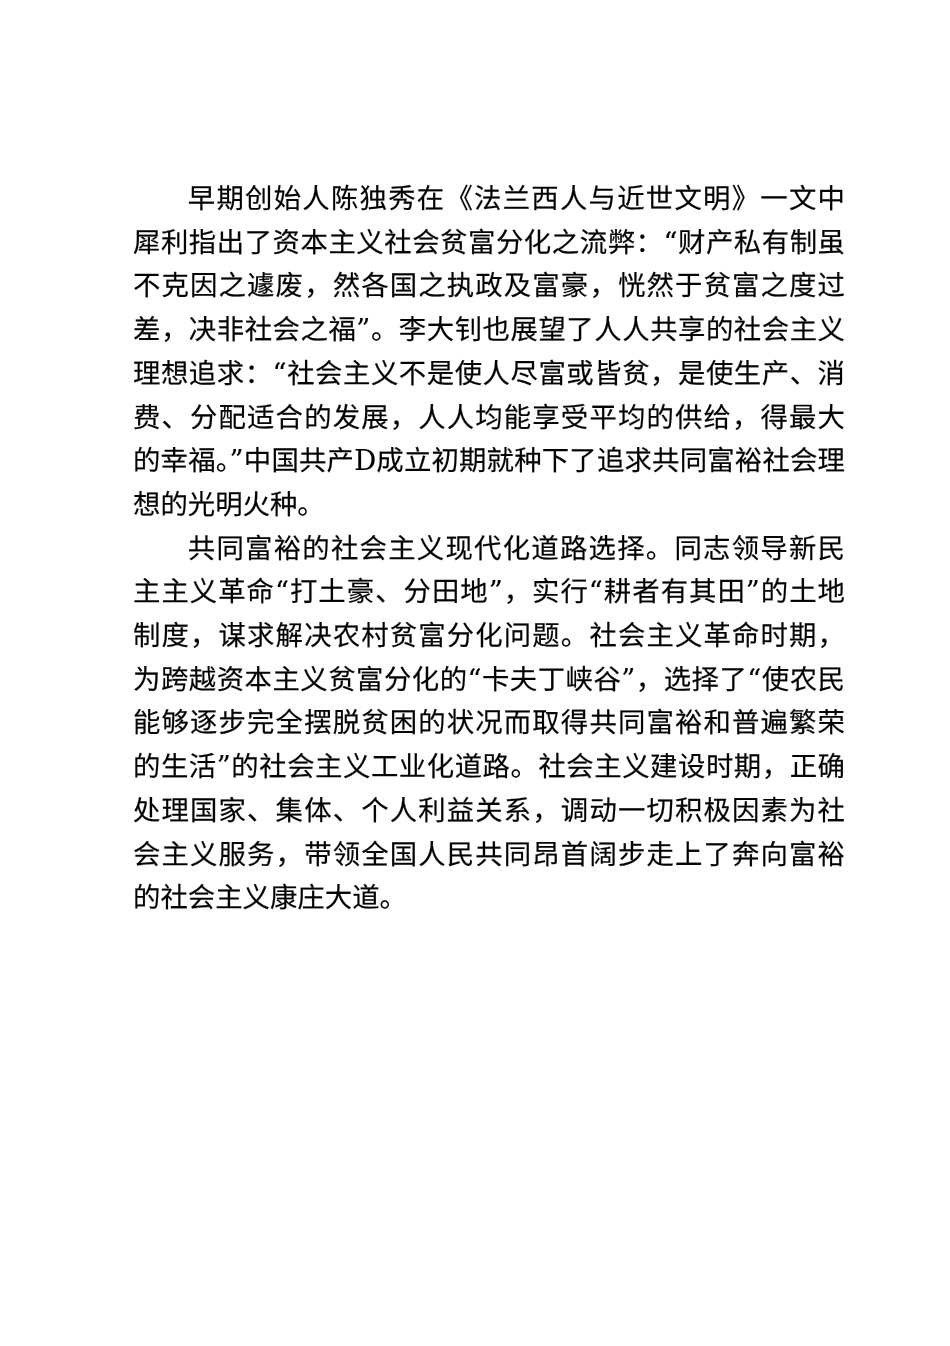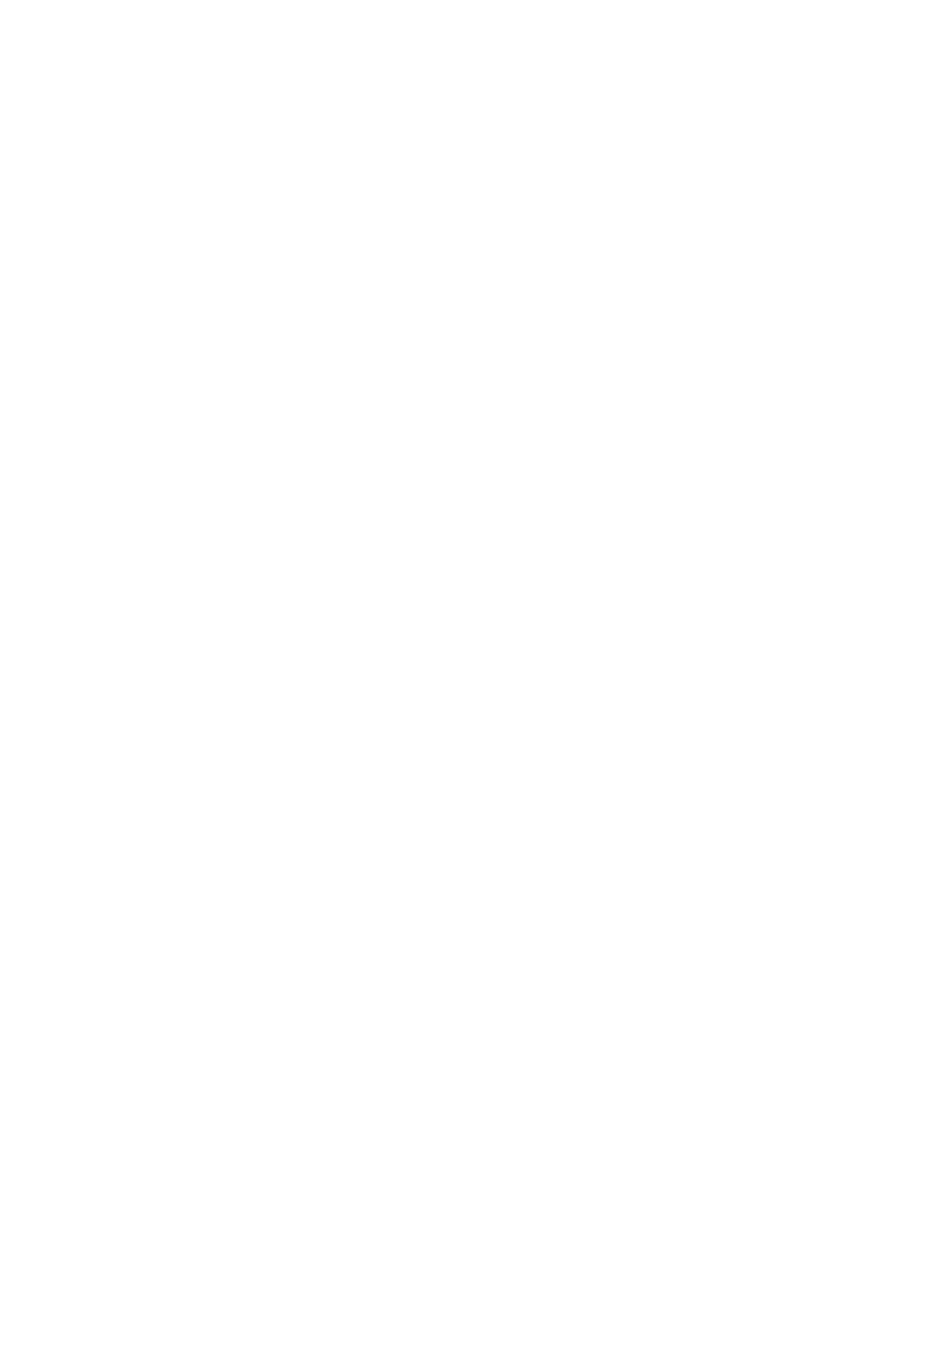--- a/index.html
+++ b/index.html
@@ -33,14 +33,16 @@
     padding: 0;
     text-indent: 2em;
     word-break: break-all;
   }
 </style>
 </head>
 <body style="background: rgb(255, 255, 255);">
 
 <div class="page" style="background: rgb(255, 255, 255); color: rgb(0, 0, 0);">
   <div class="text-body">
+    <p class="para">早期创始人陈独秀在《法兰西人与近世文明》一文中犀利指出了资本主义社会贫富分化之流弊：“财产私有制虽不克因之遽废，然各国之执政及富豪，恍然于贫富之度过差，决非社会之福”。李大钊也展望了人人共享的社会主义理想追求：“社会主义不是使人尽富或皆贫，是使生产、消费、分配适合的发展，人人均能享受平均的供给，得最大的幸福。”中国共产D成立初期就种下了追求共同富裕社会理想的光明火种。</p>
+    <p class="para">共同富裕的社会主义现代化道路选择。同志领导新民主主义革命“打土豪、分田地”，实行“耕者有其田”的土地制度，谋求解决农村贫富分化问题。社会主义革命时期，为跨越资本主义贫富分化的“卡夫丁峡谷”，选择了“使农民能够逐步完全摆脱贫困的状况而取得共同富裕和普遍繁荣的生活”的社会主义工业化道路。社会主义建设时期，正确处理国家、集体、个人利益关系，调动一切积极因素为社会主义服务，带领全国人民共同昂首阔步走上了奔向富裕的社会主义康庄大道。</p>
   </div>
 </div>
 
 </body></html>

